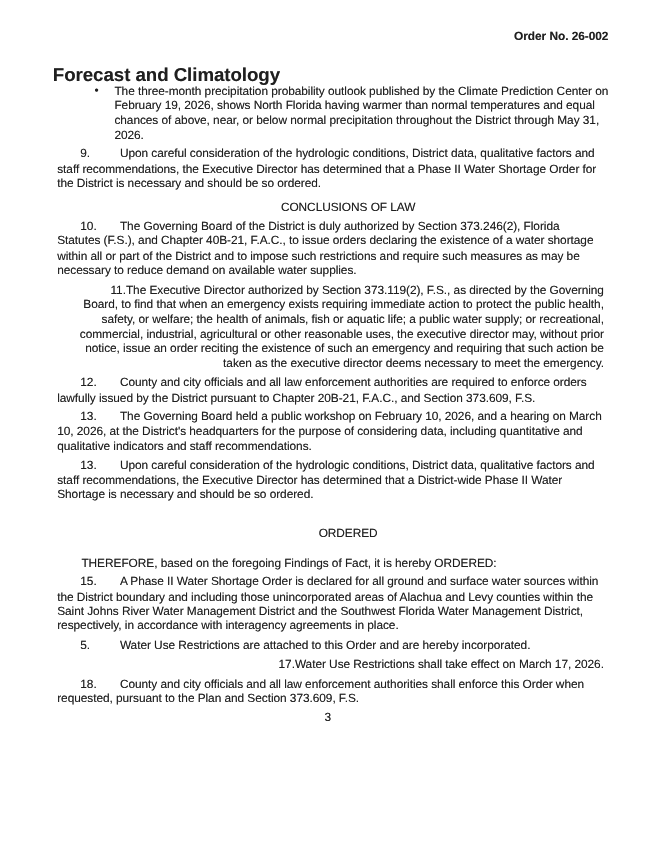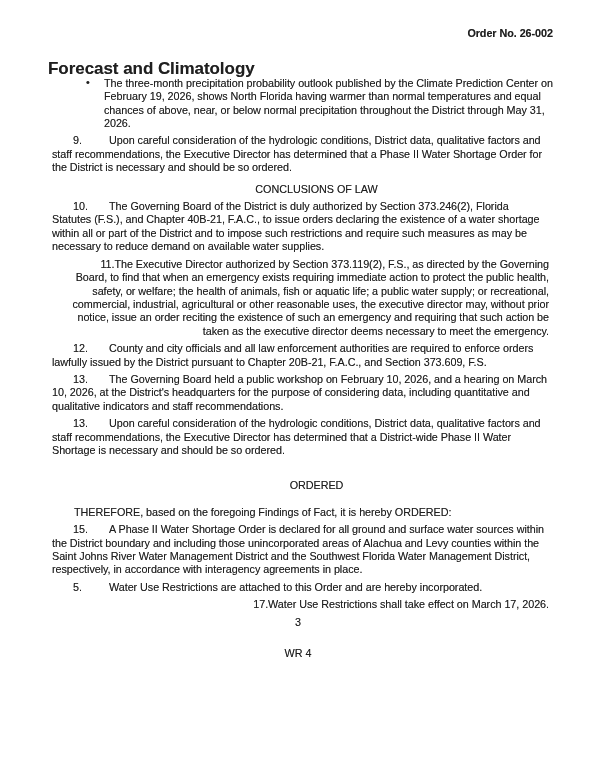--- a/index.html
+++ b/index.html
@@ -114,19 +114,19 @@
     <h3 class="center-heading mt10">ORDERED</h3>
 
     <p class="therefore">THEREFORE, based on the foregoing Findings of Fact, it is hereby ORDERED:</p>
 
     <p class="num-para mt10"><span class="pnum">15.</span><span>A Phase II Water Shortage Order is declared for all ground and surface water sources within the District boundary and including those unincorporated areas of Alachua and Levy counties within the Saint Johns River Water Management District and the Southwest Florida Water Management District, respectively, in accordance with interagency agreements in place.</span></p>
 
     <p class="num-para mt12"><span class="pnum">5.</span><span>Water Use Restrictions are attached to this Order and are hereby incorporated.</span></p>
 
     <p class="num-para mt11"><span class="pnum">17.</span><span>Water Use Restrictions shall take effect on March 17, 2026.</span></p>
 
+    <p class="num-para mt10"><span class="pnum">18.</span><span>County and city officials and all law enforcement authorities shall enforce this Order when requested, pursuant to the Plan and Section 373.609, F.S.</span></p>
 
     <div class="page-number">3</div>
 
-    <div class="footer-code">WR 4</div>
 
   </div>
 </div>
 
 </body></html>

